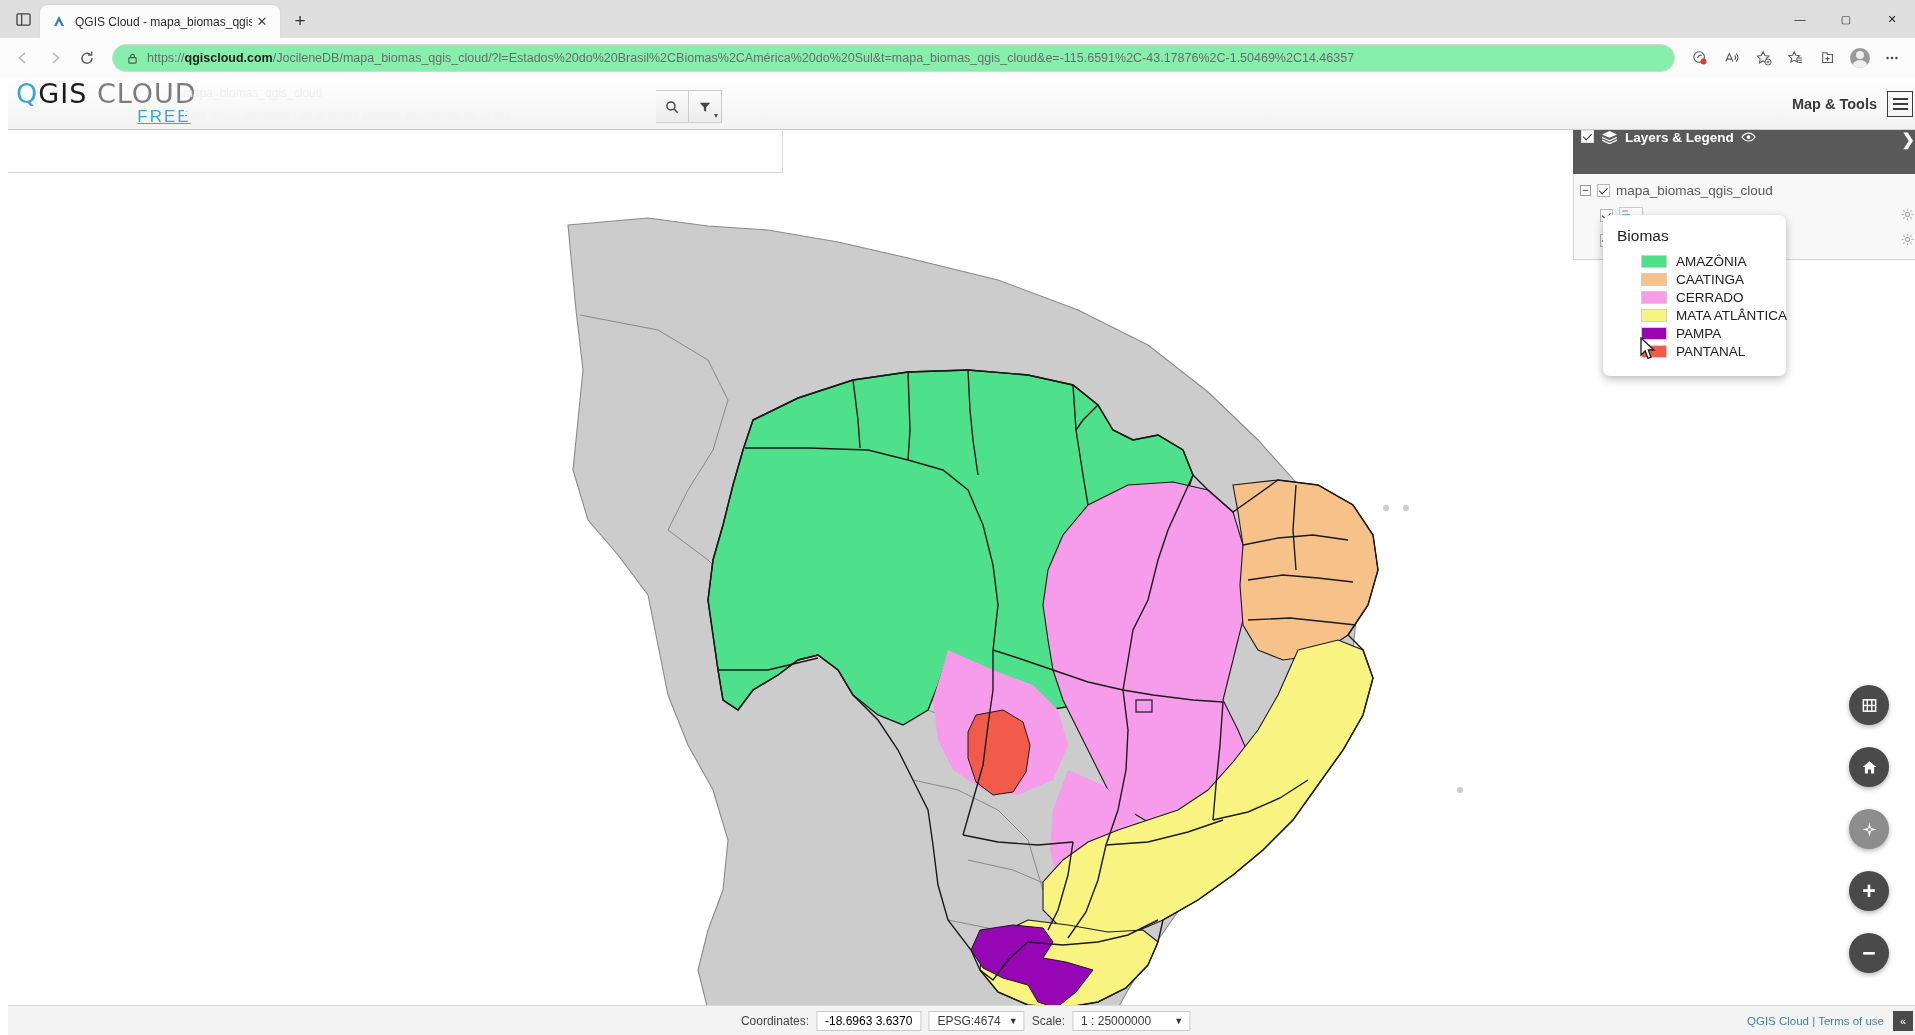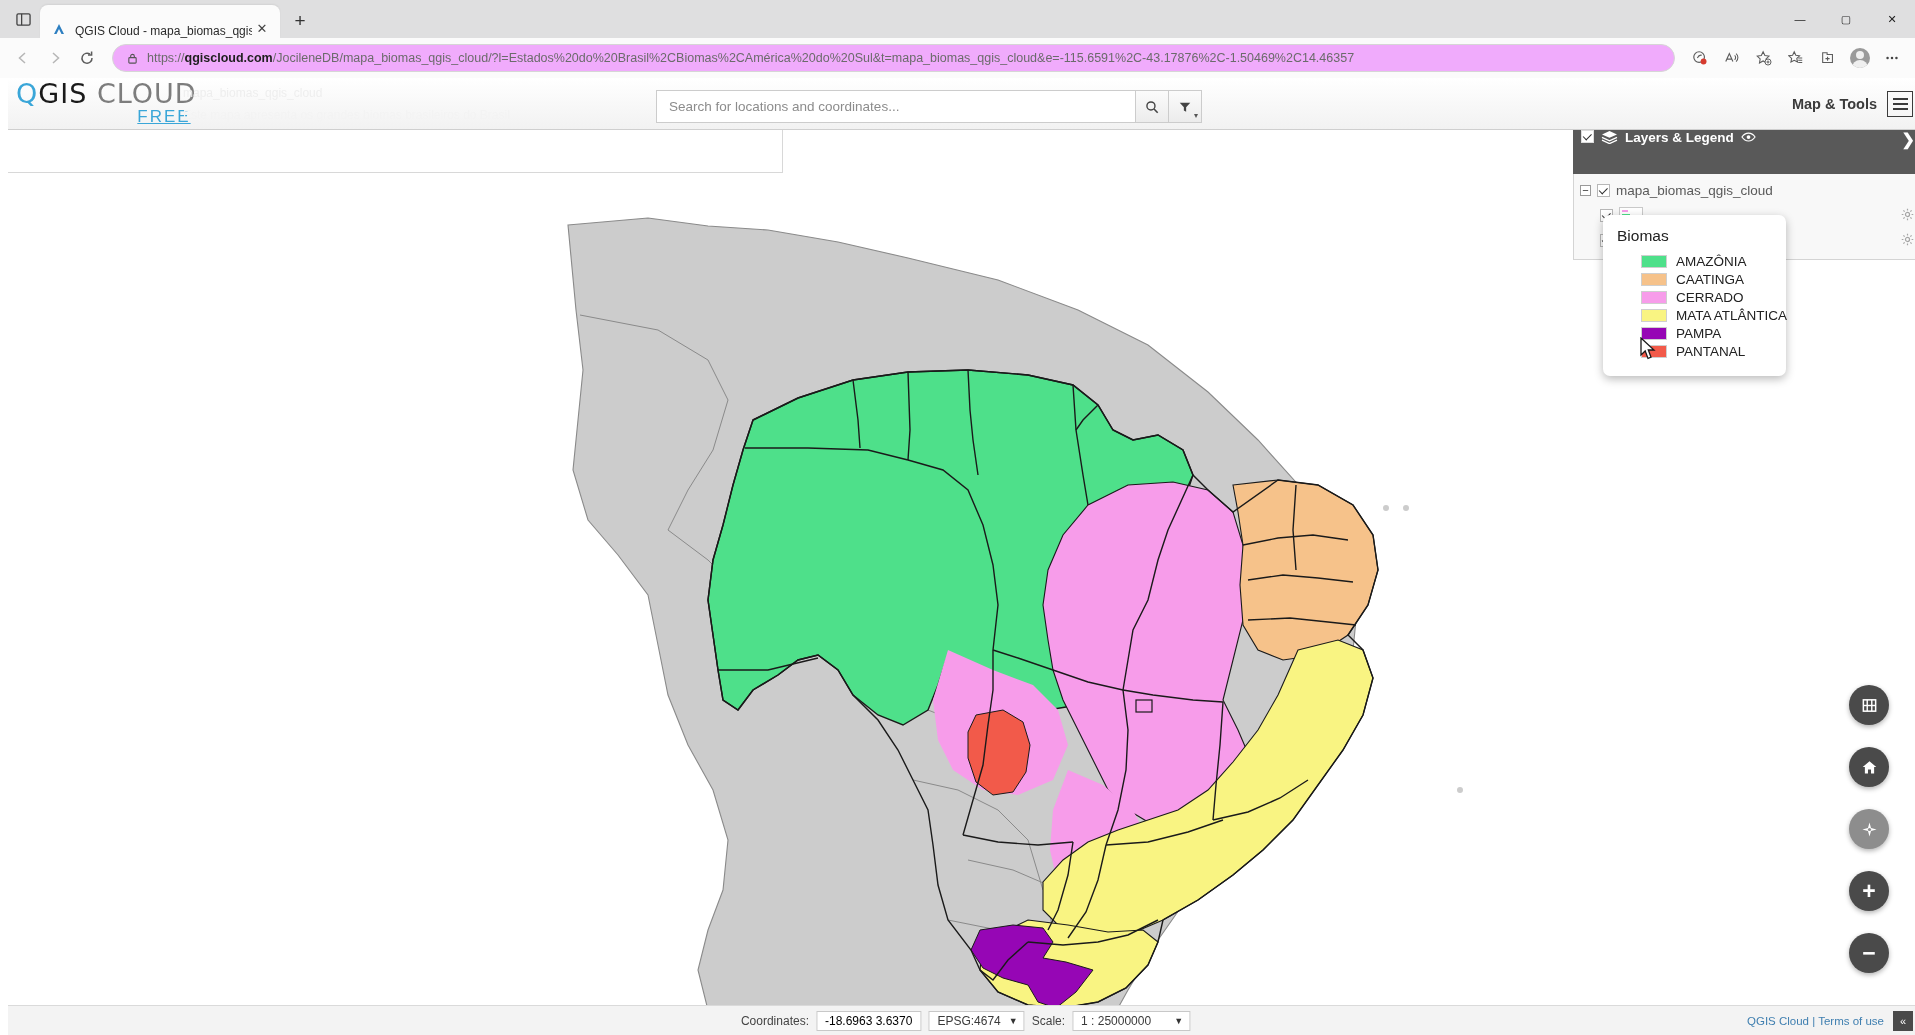--- a/index.html
+++ b/index.html
@@ -9,40 +9,40 @@
 
   
   .browser { width:1915px; height:1035px; position:relative; background:#fff; }
 
   .tabstrip { height:38px; background:#dfdfe0; display:flex; align-items:flex-end;
               padding-left:6px; position:relative; }
   .tab-sysicon { width:34px; height:30px; display:flex; align-items:center;
                  justify-content:center; margin-bottom:4px; }
   .tab-sysicon svg { width:15px; height:15px; }
   .tab { height:33px; background:#fbfbfb; border-radius:8px 8px 0 0; display:flex;
-         align-items:flex-end; padding:0 8px 0 11px; min-width:220px; max-width:240px;
+         align-items:center; padding:0 8px 0 11px; min-width:220px; max-width:240px;
          box-shadow:0 -1px 2px rgba(0,0,0,.06); }
   .tab-favicon { width:16px; height:16px; margin-right:8px; flex:0 0 16px; }
   .tab-title { font-size:12px; color:#2b2b2b; white-space:nowrap; overflow:hidden;
                text-overflow:clip; flex:1; }
   .tab-close { width:20px; height:20px; display:flex; align-items:center;
                justify-content:center; color:#444; font-size:13px; flex:0 0 20px; }
   .tab-new { width:28px; height:28px; display:flex; align-items:center;
              justify-content:center; color:#333; font-size:19px; margin:0 0 3px 6px; }
   .win-ctrls { position:absolute; right:0; top:0; height:38px; display:flex; }
   .win-btn { width:46px; height:38px; display:flex; align-items:center;
              justify-content:center; color:#222; font-size:11px; }
 
   .navbar { height:40px; background:#fbfbfb; display:flex; align-items:center;
             padding:0 8px; gap:2px; }
   .nav-btn { width:30px; height:30px; border-radius:5px; display:flex;
              align-items:center; justify-content:center; color:#5c5c5c; }
   .nav-btn.dim { color:#b6b6b6; }
   .nav-btn svg { width:16px; height:16px; }
-  .omnibox { flex:1; height:28px; background:#f0abfc; border:1px solid #d6d6d6;
+  .omnibox { flex:1; height:28px; background:#86efac; border:1px solid #d6d6d6;
              border-radius:14px; display:flex; align-items:center; padding:0 10px;
              margin:0 8px; overflow:hidden; }
   .lock { width:18px; flex:0 0 18px; display:flex; align-items:center;
           justify-content:center; color:#555; }
   .lock svg { width:11px; height:11px; }
   .url { font-size:12.5px; color:#6b6b6b; white-space:nowrap; overflow:hidden;
          margin-left:6px; }
   .url b { color:#1f1f1f; font-weight:600; }
   .tool-icons { display:flex; align-items:center; gap:2px; }
   .avatar-btn { width:30px; height:30px; display:flex; align-items:center;
@@ -298,23 +298,20 @@
         <span class="maptools-label">Map &amp; Tools</span>
         <div class="hamburger">
             <i></i>
             <i></i>
             <i></i>
           </div>
       </div>
     </div>
 
     <div class="searchwrap" style="top:12px;">
-      <div class="searchbox">
-        <span>Search for locations and coordinates...</span>
-      </div>
       <div class="sbtn">
         <svg viewBox="0 0 16 16">
             <circle cx="6.8" cy="6.8" r="4.6" fill="none" stroke="#444" stroke-width="1.6"></circle>
             <line x1="10.3" y1="10.3" x2="14.5" y2="14.5" stroke="#444" stroke-width="1.8"></line>
           </svg>
       </div>
       <div class="sbtn">
         <svg viewBox="0 0 16 16">
             <path d="M2 3 H14 L9.3 8.4 V13.5 L6.7 12 V8.4 Z" fill="#444"></path>
           </svg>

